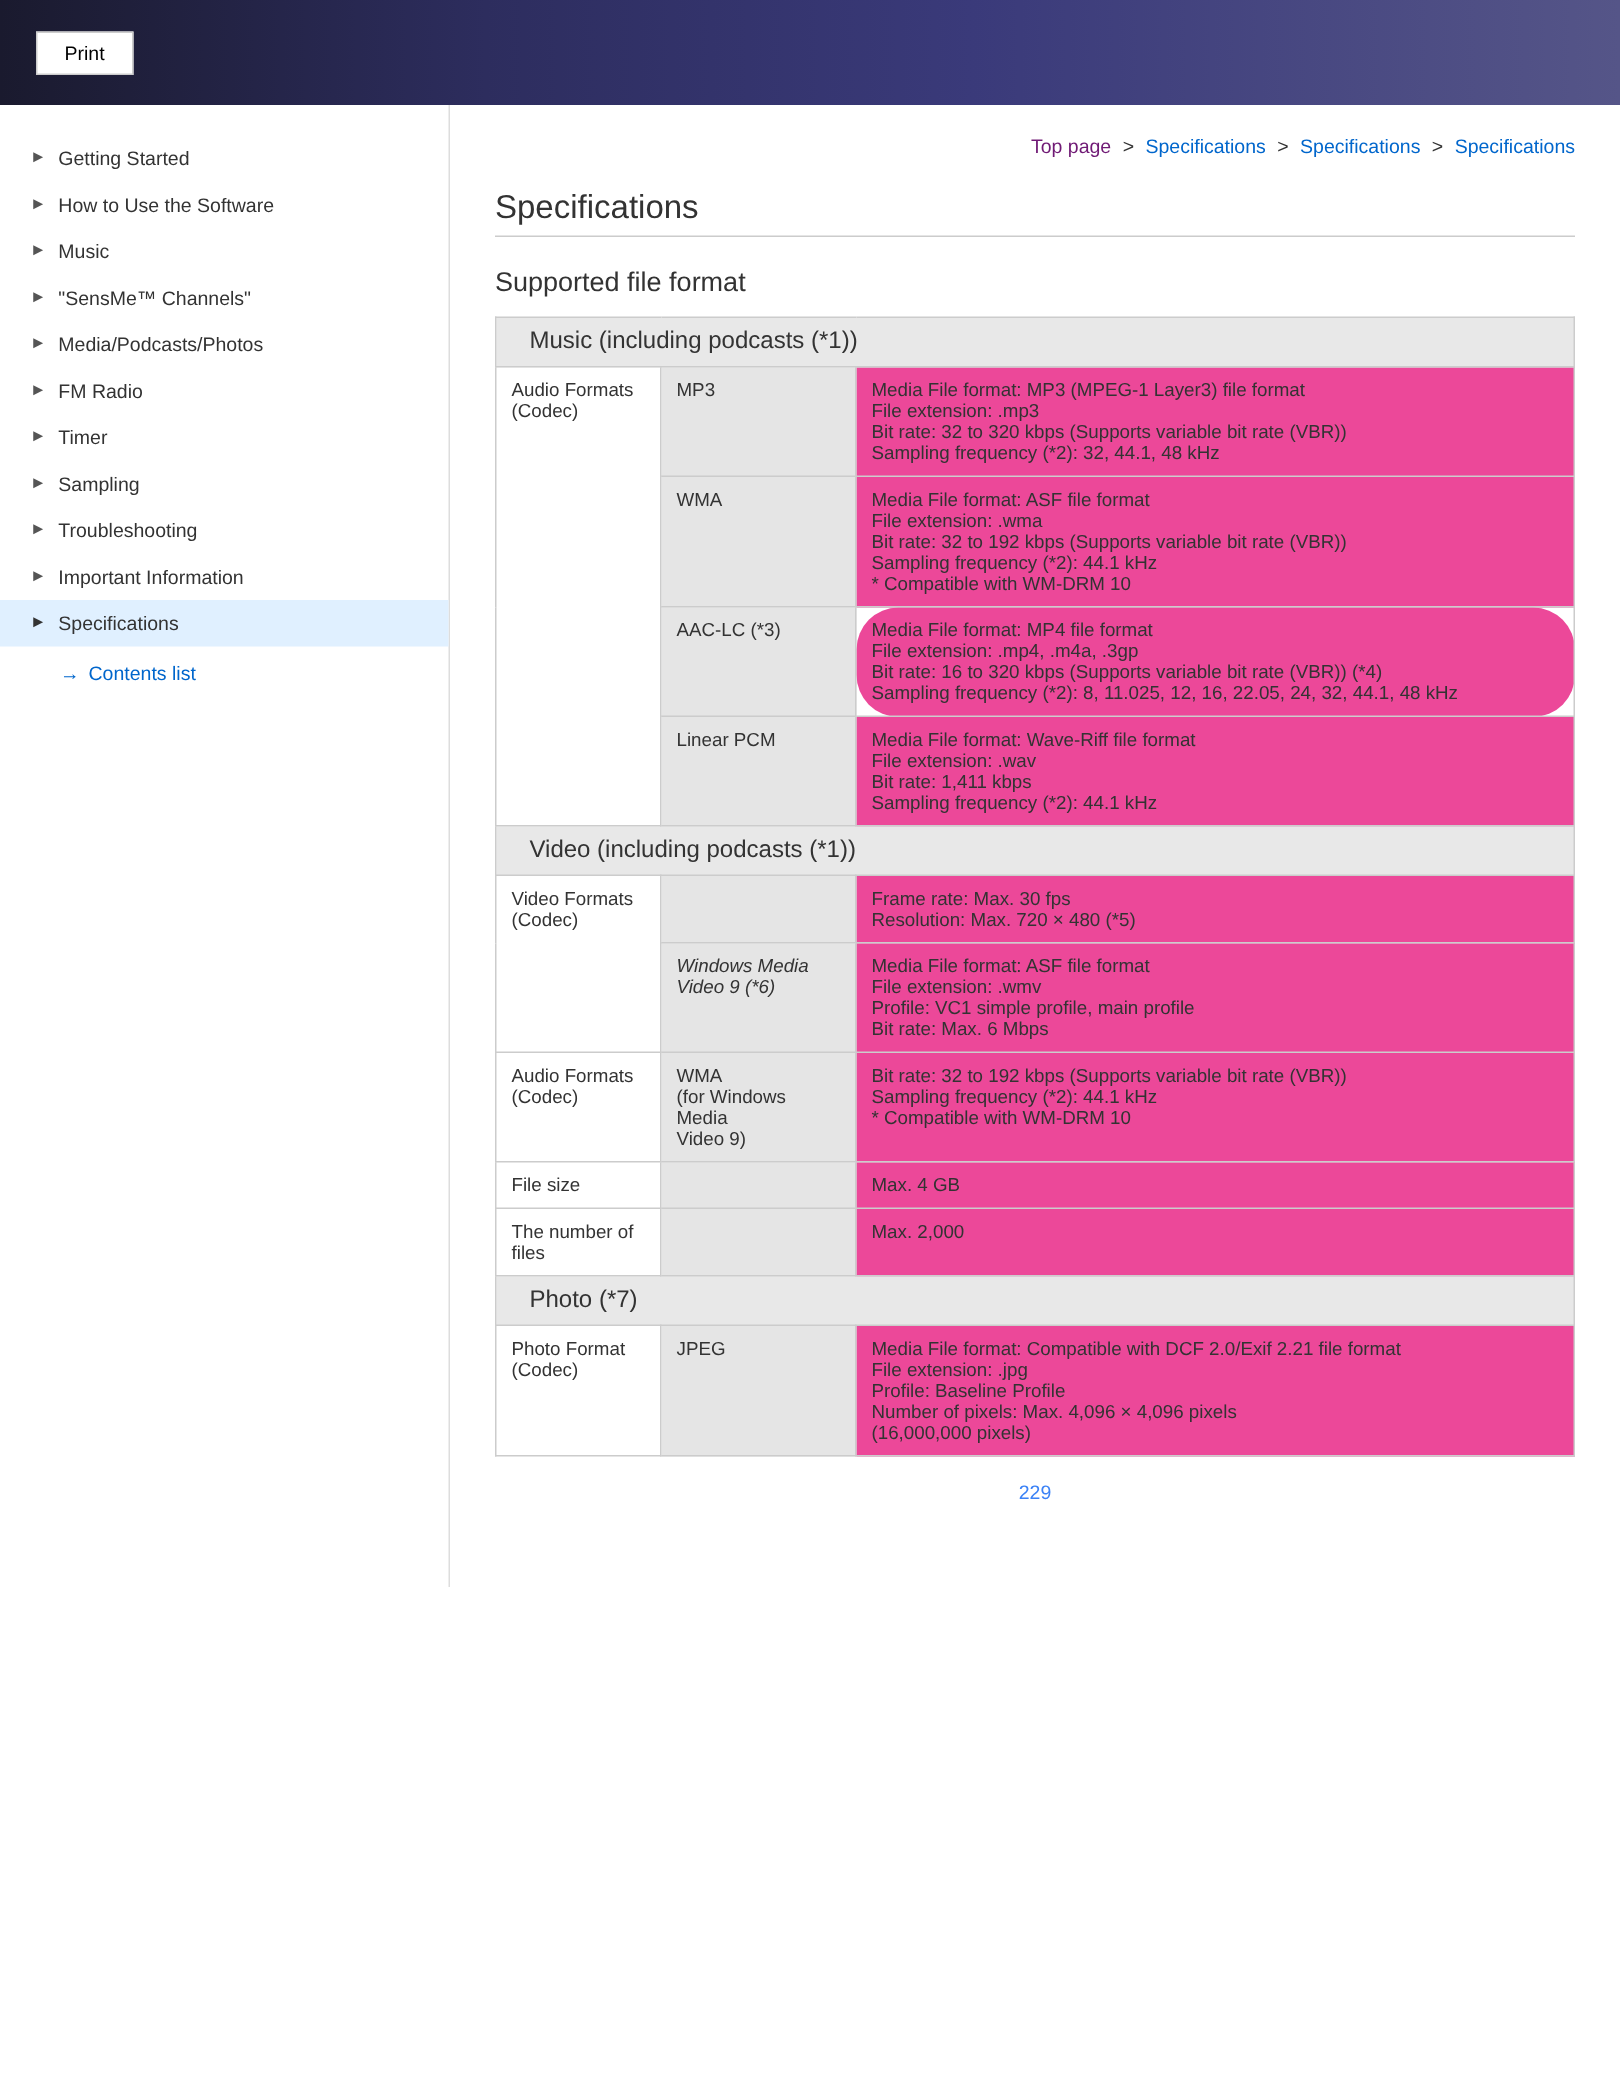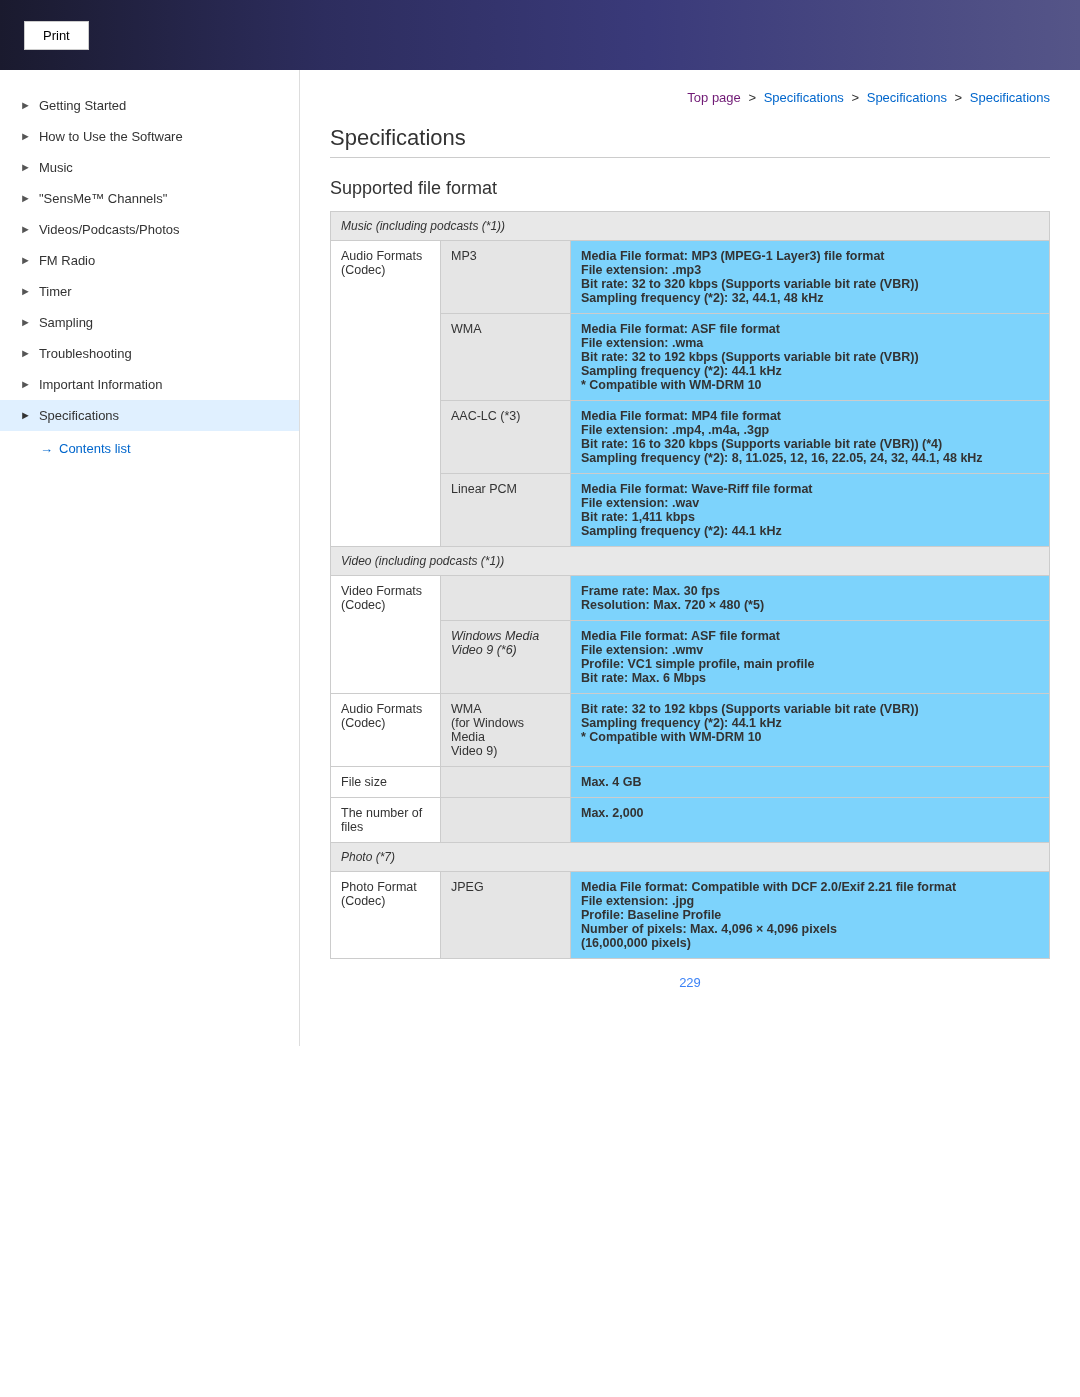--- a/index.html
+++ b/index.html
@@ -127,35 +127,33 @@
       font-size: 12.5px;
     }
     .specs-table td {
       border: 1px solid #ccc;
       padding: 8px 10px;
       vertical-align: top;
     }
     .specs-table .group-header {
       background: #e8e8e8;
       font-weight: normal;
-      font-size: 12px;
-      padding: 7px 10px;
-      font-style: italic;
+      font-size: 16px;
+      padding: 7px 22px;
     }
     .specs-table .col-cat {
       width: 110px;
       background: #fff;
     }
     .specs-table .col-format {
       width: 130px;
       background: #e5e5e5;
     }
     .specs-table .col-detail {
-      background: #7dd3fc;
-      font-weight: bold;
+      background: #ec4899;
     }
 
     
     .page-footer {
       text-align: center;
       padding: 16px 0;
       font-size: 13px;
       color: #3b82f6;
     }
   </style>
@@ -181,21 +179,21 @@
     <div class="sidebar-item">
       <span class="arrow">►</span>
       <span>Music</span>
     </div>
     <div class="sidebar-item">
       <span class="arrow">►</span>
       <span>"SensMe™ Channels"</span>
     </div>
     <div class="sidebar-item">
       <span class="arrow">►</span>
-      <span>Videos/Podcasts/Photos</span>
+      <span>Media/Podcasts/Photos</span>
     </div>
     <div class="sidebar-item">
       <span class="arrow">►</span>
       <span>FM Radio</span>
     </div>
     <div class="sidebar-item">
       <span class="arrow">►</span>
       <span>Timer</span>
     </div>
     <div class="sidebar-item">
@@ -259,21 +257,21 @@
         <td class="col-format">WMA</td>
         <td class="col-detail" style="white-space:pre-line;"><span>Media File format: ASF file format
 File extension: .wma
 Bit rate: 32 to 192 kbps (Supports variable bit rate (VBR))
 Sampling frequency (*2): 44.1 kHz
 * Compatible with WM-DRM 10</span></td>
       </tr>
 
       <tr>
         <td class="col-format">AAC-LC (*3)</td>
-        <td class="col-detail" style="white-space:pre-line;"><span>Media File format: MP4 file format
+        <td class="col-detail" style="white-space:pre-line;border-radius:28px;"><span>Media File format: MP4 file format
 File extension: .mp4, .m4a, .3gp
 Bit rate: 16 to 320 kbps (Supports variable bit rate (VBR)) (*4)
 Sampling frequency (*2): 8, 11.025, 12, 16, 22.05, 24, 32, 44.1, 48 kHz</span></td>
       </tr>
 
       <tr>
         <td class="col-format">Linear PCM</td>
         <td class="col-detail" style="white-space:pre-line;"><span>Media File format: Wave-Riff file format
 File extension: .wav
 Bit rate: 1,411 kbps

